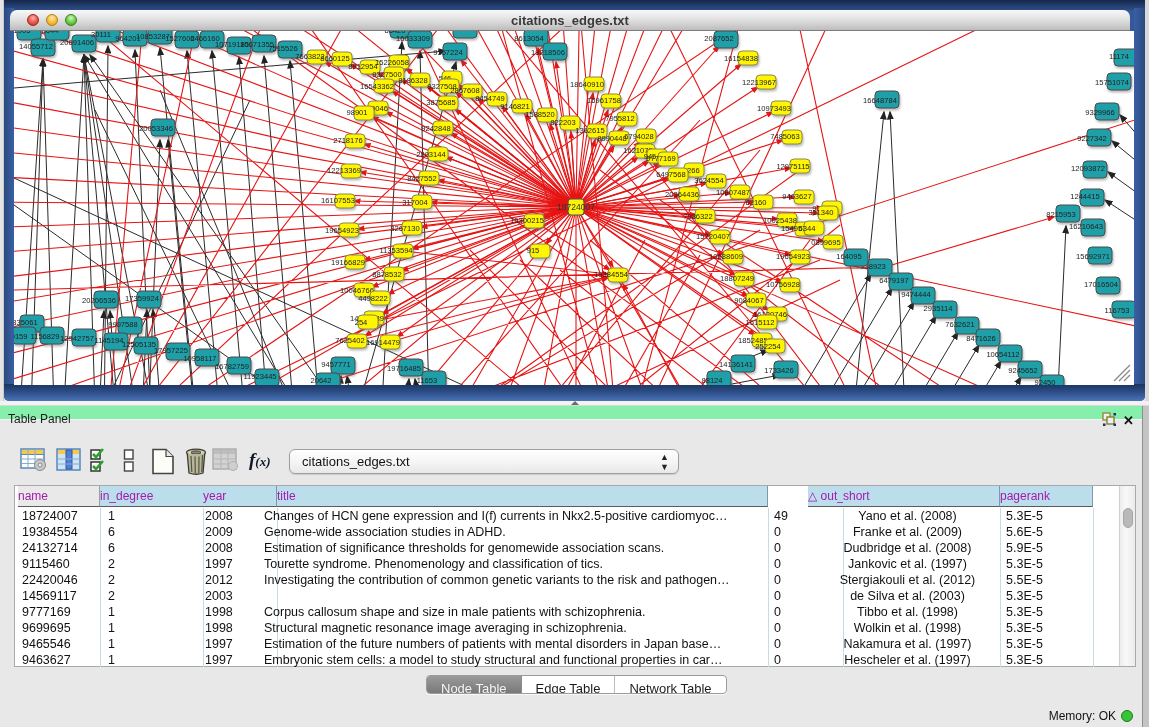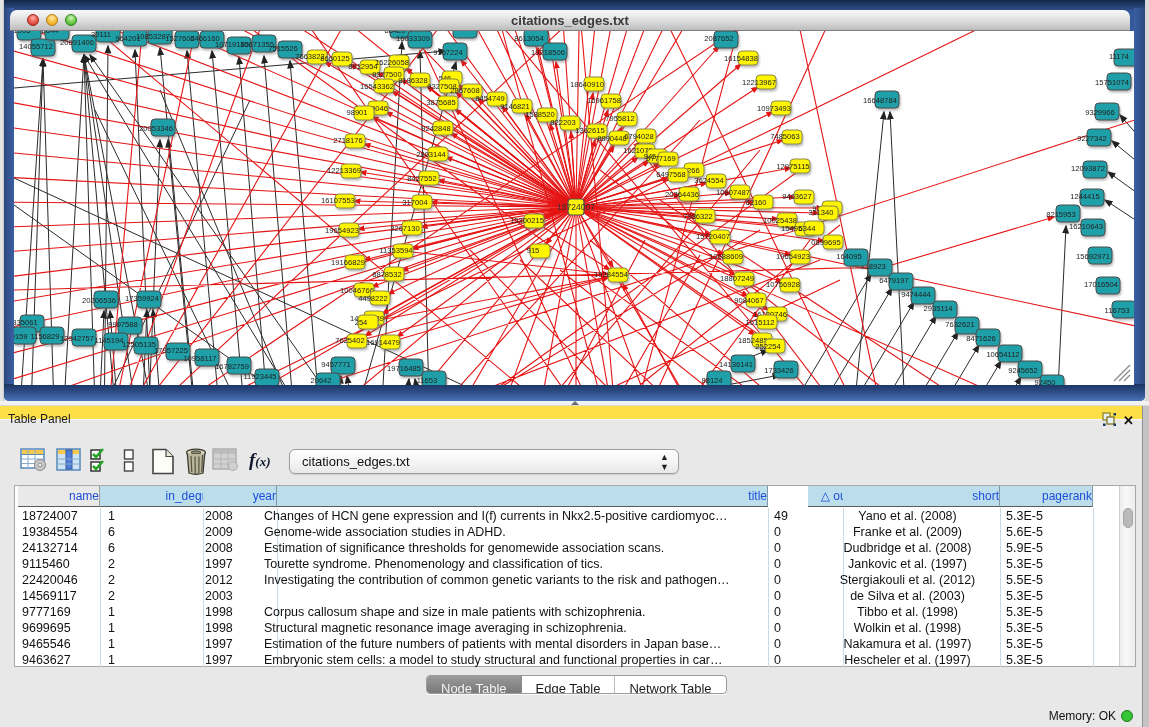--- a/index.html
+++ b/index.html
@@ -34,39 +34,39 @@
 #leftstrip { position:absolute; left:0; top:0; width:4px; height:401px; background:#e4e4e4; border-right:1px solid #c9c9c9;}
 #rightstrip { position:absolute; left:1145px; top:0; width:4px; height:401px; background:#d9d9d9; }
 #rightbar2 { position:absolute; left:1142px; top:401px; width:7px; height:326px; background:#c4c4c4; border-left:1px solid #8f8f8f; }
 
 
 #splitter { position:absolute; left:0; top:401px; width:1149px; height:5px; background:#f2f2f2; border-bottom:1px solid #d8d8d8; }
 #splitter .caret { position:absolute; left:571px; top:0px; width:0; height:0;
   border-left:4px solid transparent; border-right:4px solid transparent; border-bottom:4px solid #6a6a6a; }
 
 
-#tp-title { position:absolute; left:0; top:406px; width:1142px; height:14px; background:#fde047;
+#tp-title { position:absolute; left:0; top:406px; width:1142px; height:14px; background:#86efac;
   border-bottom:1px solid #f6f6f6; }
 #tp-title .txt { position:absolute; left:8px; top:6px; font-size:12px; color:#1d1d1d; }
 #tp-x { position:absolute; left:1123px; top:7px; font-size:13px; font-weight:bold; color:#111; }
 
 #toolbar { position:absolute; left:0; top:432px; width:1142px; height:52px; background:#e8e8e8; }
 .tbi { position:absolute; top:16px; }
 #dropdown { position:absolute; left:289px; top:17px; width:390px; height:25px;
   background:linear-gradient(to bottom,#ffffff 0,#f4f4f4 55%,#e8e8e8 100%);
   border:1px solid #9f9f9f; border-radius:6px; box-shadow:0 1px 1px rgba(0,0,0,0.12); }
 #dropdown .dtext { position:absolute; left:12px; top:4px; font-size:13px; color:#111; }
 #dropdown .darr { position:absolute; right:9px; top:2px; font-size:9px; color:#222; line-height:10px; }
 
 
 #tablebox { position:absolute; left:14px; top:485px; width:1122px; height:182px; background:#fff;
   border:1px solid #a9a9a9; }
 #thead { position:absolute; left:14px; top:486px; height:22px; width:1120px; }
 .hc { position:absolute; top:0; height:21px; background:#bcdeec; border-right:1px solid #7e9aa6;
-  border-bottom:1px solid #5a5a5a; font-size:12px; color:#1d4ed8; text-align:right; line-height:21px; }
+  border-bottom:1px solid #5a5a5a; font-size:12px; color:#a21caf; text-align:left; line-height:21px; }
 #hc-name { left:4px; width:82px; background:#e9e9e9; border-right:1px solid #9d9d9d; }
 #hc-deg  { left:86px; width:120px; }
 #hc-year { left:189px; width:74px; }
 #hc-title{ left:263px; width:491px; }
 #hc-out  { left:794px; width:75px; }
 #hc-short{ left:829px; width:157px; }
 #hc-pr   { left:986px; width:93px; }
 .gridv { position:absolute; top:508px; height:159px; width:1px; background:#c5dce6; }
 .trow { position:absolute; left:14px; width:1100px; height:16px; font-size:12.5px; color:#111; }
 .trow span { position:absolute; top:0; line-height:16px; white-space:nowrap; overflow:hidden; }

